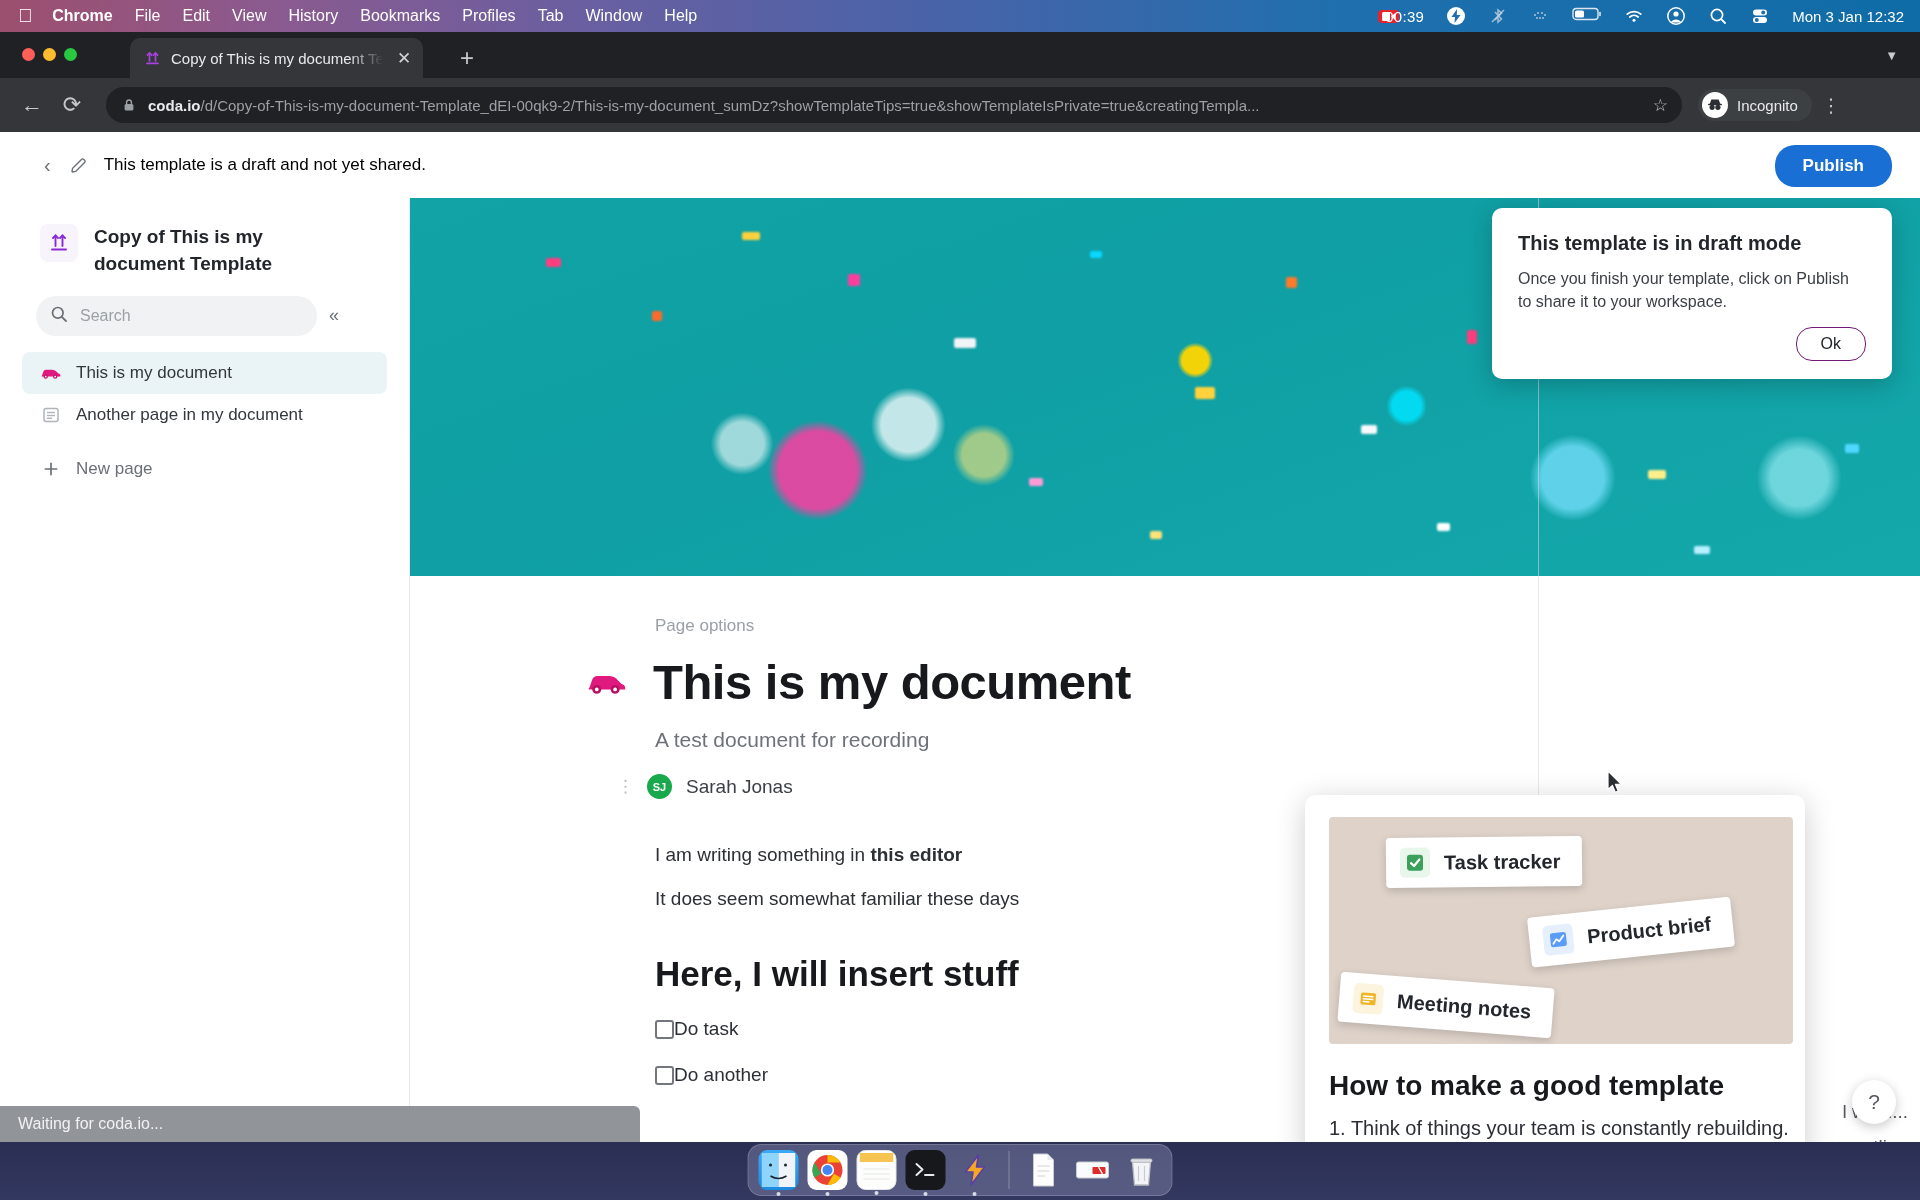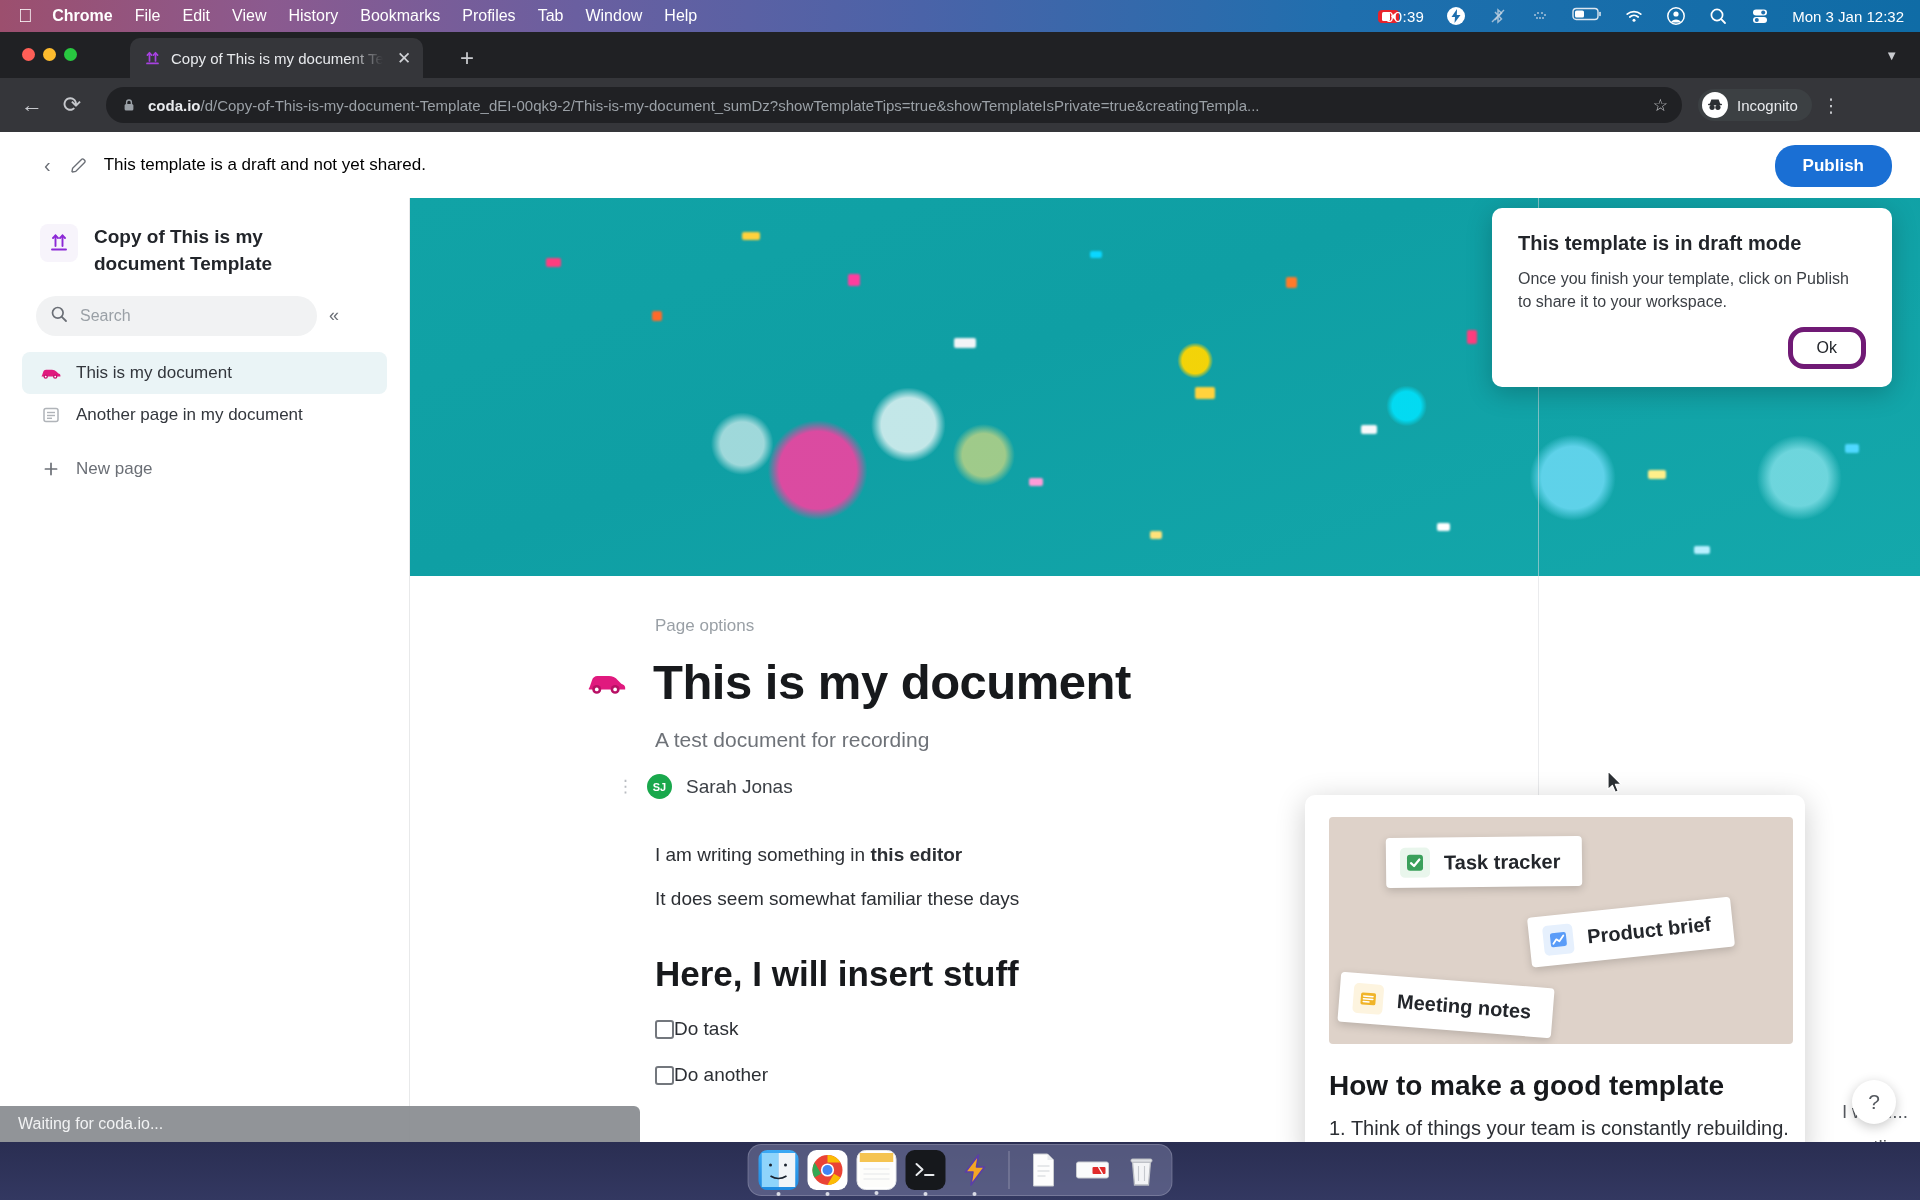--- a/index.html
+++ b/index.html
@@ -144,21 +144,21 @@
   }
   .conf { position: absolute; border-radius: 2px; filter: blur(1.2px); }
   .tip-callout {
     position: absolute; right: 28px; top: 10px; width: 400px; background: #fff;
     border-radius: 10px; box-shadow: 0 6px 26px rgba(0,0,0,.22); padding: 24px 26px 18px 26px;
     z-index: 30;
   }
   .tip-title { font-size: 20px; font-weight: 700; color: #22252a; }
   .tip-body { font-size: 16px; color: #3c4046; line-height: 1.45; margin-top: 12px; }
   .tip-ok {
-    display: block; margin: 14px 0 0 auto; background: #fff; border: 5px solid #701a75;
+    display: block; margin: 14px 0 0 auto; background: #fff; border: 1px solid #701a75;
     border-radius: 16px; padding: 7px 24px; font-size: 16px; color: #22252a;
     font-family: inherit; cursor: pointer;
   }
 
   .doc-body { padding: 40px 0 0 245px; position: relative; }
   .page-options { color: #9aa0a6; font-size: 17px; margin-bottom: 18px; }
   .title-row { display: flex; align-items: center; gap: 24px; margin-left: -70px; }
   .title-emoji { font-size: 42px; line-height: 1; }
   .doc-h1 { font-size: 49px; font-weight: 700; color: #17191c; letter-spacing: -.5px; }
   .doc-sub { font-size: 21px; color: #6e7278; margin-top: 18px; }

